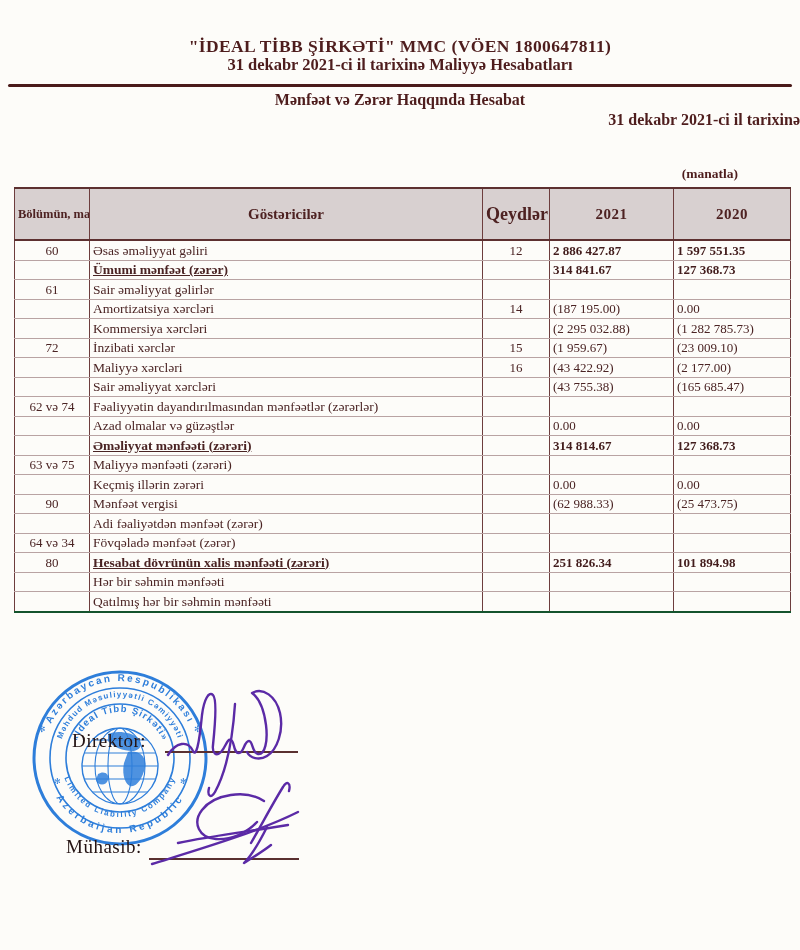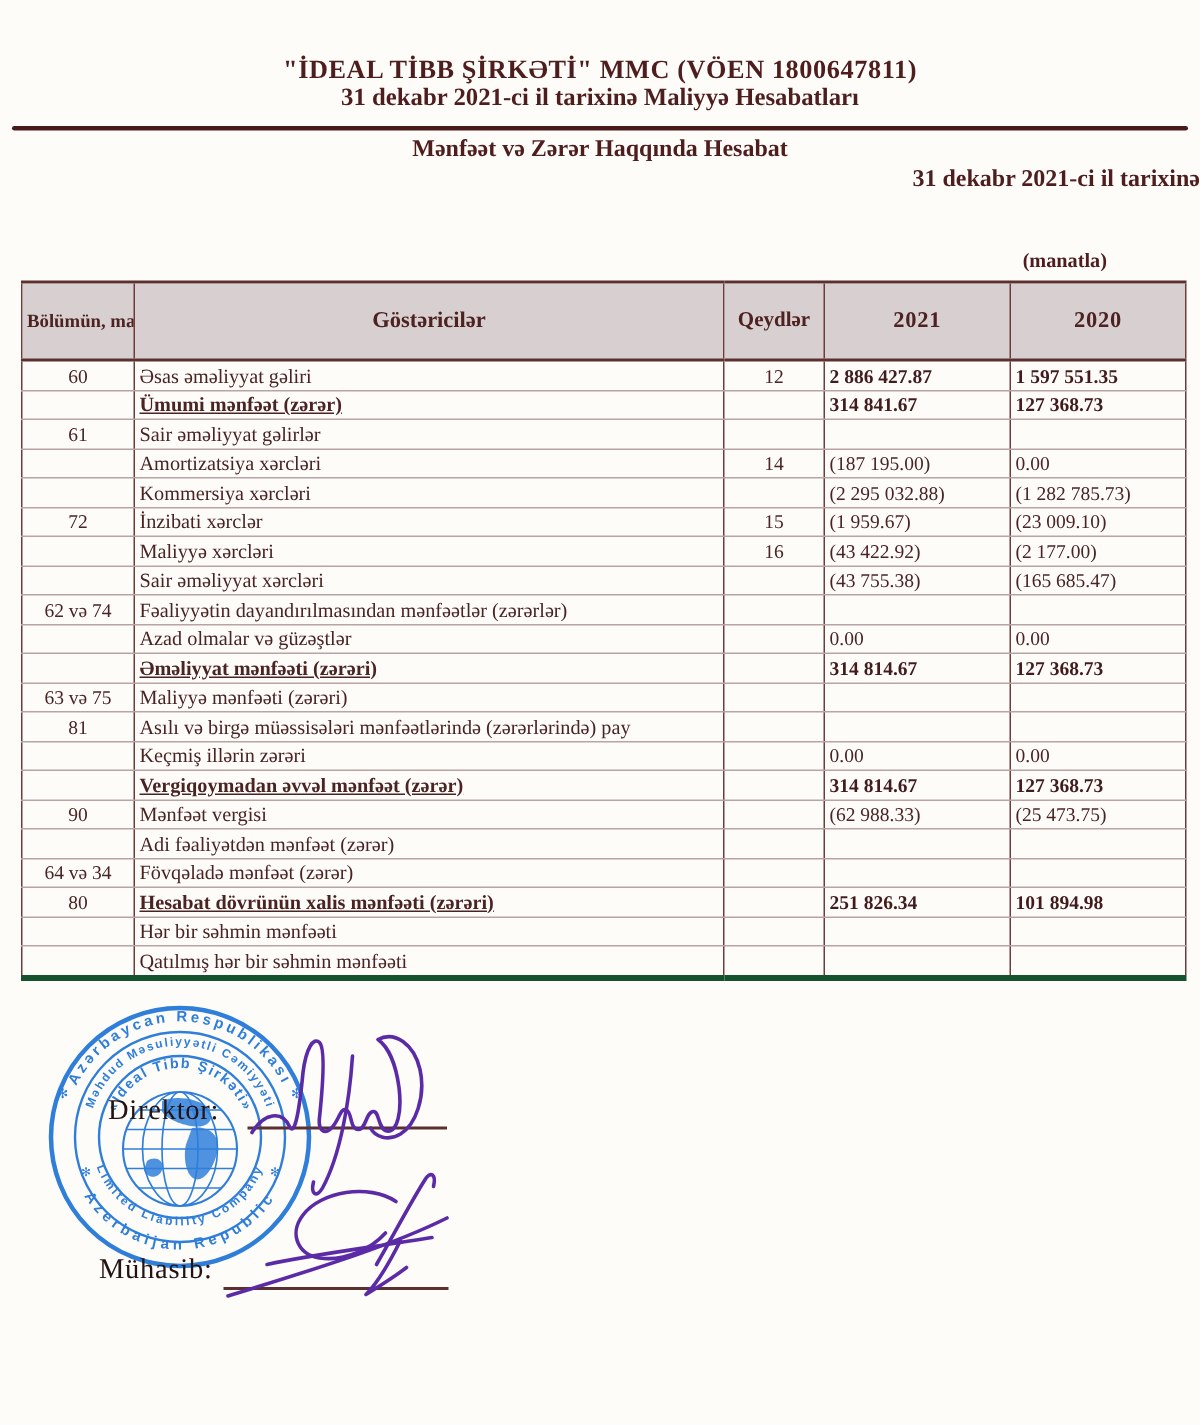--- a/index.html
+++ b/index.html
@@ -37,27 +37,27 @@
     border-left:1.5px solid #6d3d3d;border-right:1.5px solid #6d3d3d;
     padding:0 3px;overflow:hidden;white-space:nowrap;
   }
   table.fin thead th{
     height:50px;background:#d8d0d0;
     border-top:2px solid #5d3030;border-bottom:2px solid #5d3030;
     font-weight:bold;text-align:center;vertical-align:middle;color:#4e2222;
   }
   th.h-no{font-size:12.5px;white-space:pre-line;line-height:1.15;}
   th.h-ind{font-size:15px;}
-  th.h-note{font-size:14px;margin-top:24px;}
+  th.h-note{font-size:18px;margin-top:24px;}
   th.h-year{font-size:15px;letter-spacing:.5px;}
   table.fin tbody td{
     height:18.5px;border-top:1px solid #b9a3a3;border-bottom:1px solid #b9a3a3;
     vertical-align:middle;line-height:1;
   }
-  table.fin tbody tr:last-child td{border-bottom:4px solid #14532d;}
+  table.fin tbody tr:last-child td{border-bottom:2px solid #14532d;}
   td.c-no{text-align:center;font-size:13px;}
   td.c-label{padding-left:7px;}
   td.c-note{text-align:center;font-size:13px;}
   td.c-num{font-size:13px;}
   tr.lb td.c-label{font-weight:bold;text-decoration:underline;}
   tr.vb td.c-num{font-weight:bold;color:#421c1c;}
 
   
   .stamp{position:absolute;left:16px;top:650px;width:210px;height:220px;opacity:.92;}
   .st-txt{fill:#1d74d8;font-family:"Liberation Sans","DejaVu Sans",sans-serif;font-weight:bold;}
@@ -183,39 +183,25 @@
       <td class="c-num">127 368.73</td>
     </tr>
         <tr class="data-row">
       <td class="c-no">63 və 75</td>
       <td class="c-label">Maliyyə mənfəəti (zərəri)</td>
       <td class="c-note"></td>
       <td class="c-num"></td>
       <td class="c-num"></td>
     </tr>
         <tr class="data-row">
-      <td class="c-no">81</td>
-      <td class="c-label">Asılı və birgə müəssisələri mənfəətlərində (zərərlərində) pay</td>
-      <td class="c-note"></td>
-      <td class="c-num"></td>
-      <td class="c-num"></td>
-    </tr>
-        <tr class="data-row">
       <td class="c-no"></td>
       <td class="c-label">Keçmiş illərin zərəri</td>
       <td class="c-note"></td>
       <td class="c-num">0.00</td>
       <td class="c-num">0.00</td>
-    </tr>
-        <tr class="data-row lb vb">
-      <td class="c-no"></td>
-      <td class="c-label">Vergiqoymadan əvvəl mənfəət (zərər)</td>
-      <td class="c-note"></td>
-      <td class="c-num">314 814.67</td>
-      <td class="c-num">127 368.73</td>
     </tr>
         <tr class="data-row">
       <td class="c-no">90</td>
       <td class="c-label">Mənfəət vergisi</td>
       <td class="c-note"></td>
       <td class="c-num">(62 988.33)</td>
       <td class="c-num">(25 473.75)</td>
     </tr>
         <tr class="data-row">
       <td class="c-no"></td>

